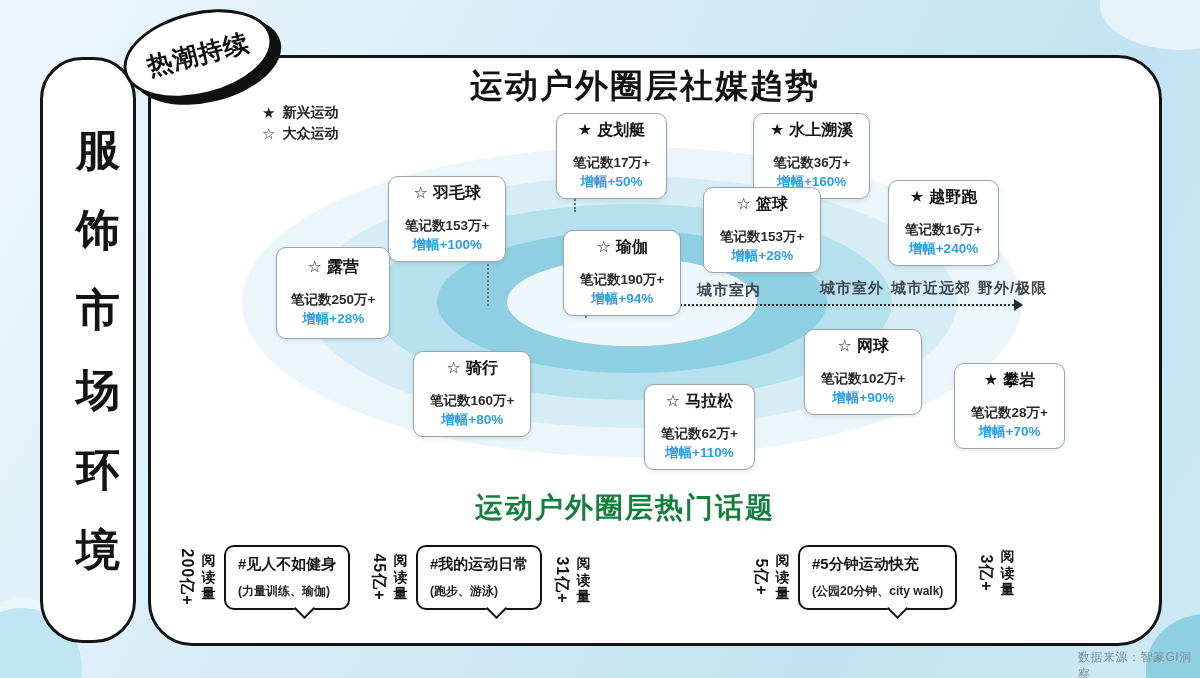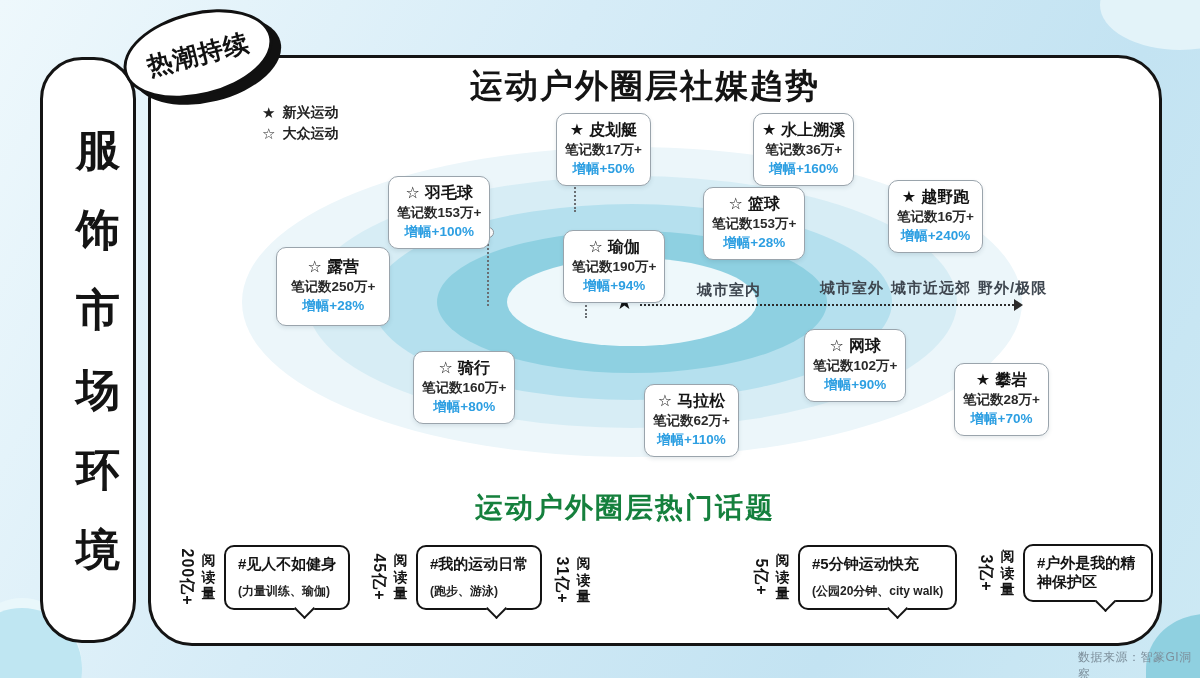--- a/index.html
+++ b/index.html
@@ -71,26 +71,26 @@
 
   
   .conn{border-left:2px dotted #6a6f73;width:0;z-index:3;}
   .conn-dot{
     width:9px;height:9px;border-radius:50%;background:#fff;border:1.5px solid #8b9299;z-index:6;
   }
 
   
   .sport-card{
     background:#fff;border:1.5px solid #9aa4ac;border-radius:10px;
-    padding:6px 8px 7px;text-align:center;z-index:10;
+    padding:6px 16px 7px;text-align:center;z-index:10;
     box-shadow:0 2px 4px rgba(40,70,90,.12);
   }
   .card-title{font-size:16px;font-weight:900;color:#141414;line-height:20px;white-space:nowrap;}
   .card-title .sym{margin-right:5px;}
-  .card-notes{font-size:13.5px;color:#2a2a2a;font-weight:600;line-height:18px;margin-top:1px;white-space:nowrap;}
+  .card-notes{font-size:13.5px;color:#2a2a2a;font-weight:600;line-height:18px;margin-top:14px;white-space:nowrap;}
   .card-growth{font-size:13.5px;font-weight:900;color:#2d9fe2;line-height:18px;margin-top:1px;white-space:nowrap;}
 
   
   .topic-group{display:flex;align-items:center;gap:5px;z-index:10;}
   .vol-num{width:20px;height:74px;position:relative;flex:none;}
   .vol-num span{
     position:absolute;left:50%;top:50%;transform:translate(-50%,-50%) rotate(90deg);
     white-space:nowrap;font-size:16px;font-weight:900;color:#141414;letter-spacing:1px;
   }
   .vol-unit{
@@ -265,20 +265,15 @@
     <div class="tag">#5分钟运动快充</div>
     <div class="detail">(公园20分钟、city walk)</div>
     <div class="tail"></div>
   </div>
 </div>
 <div class="abs topic-group" style="left:975px;top:536px">
   <div class="vol-num">
       <span>3亿+</span>
     </div>
   <div class="vol-unit">阅读量</div>
-  <div class="bubble narrow">
-    <div class="tag">#户外是我的精神保护区</div>
-
-    <div class="tail"></div>
-  </div>
 </div>
 
 <div class="abs source-note">数据来源：智篆GI洞察</div>
 
 </body></html>

